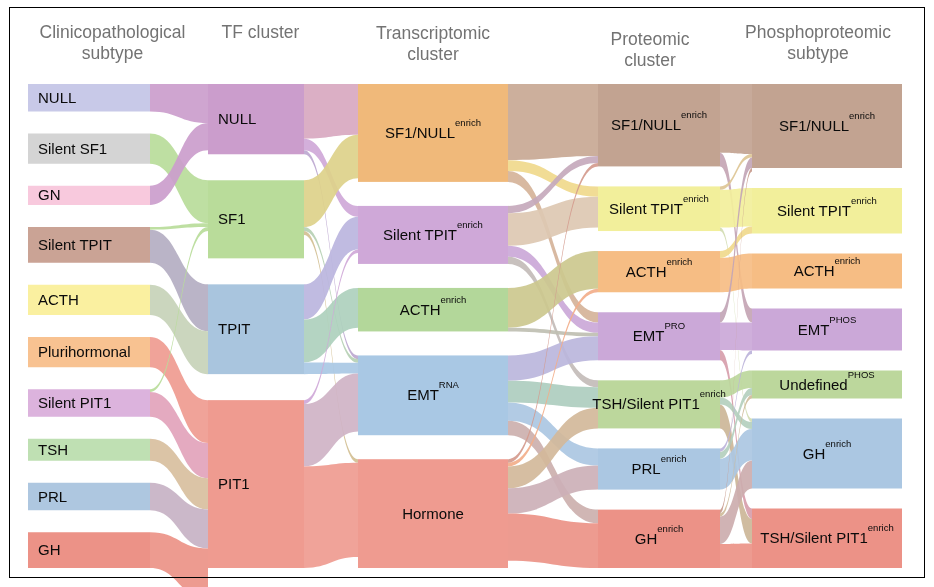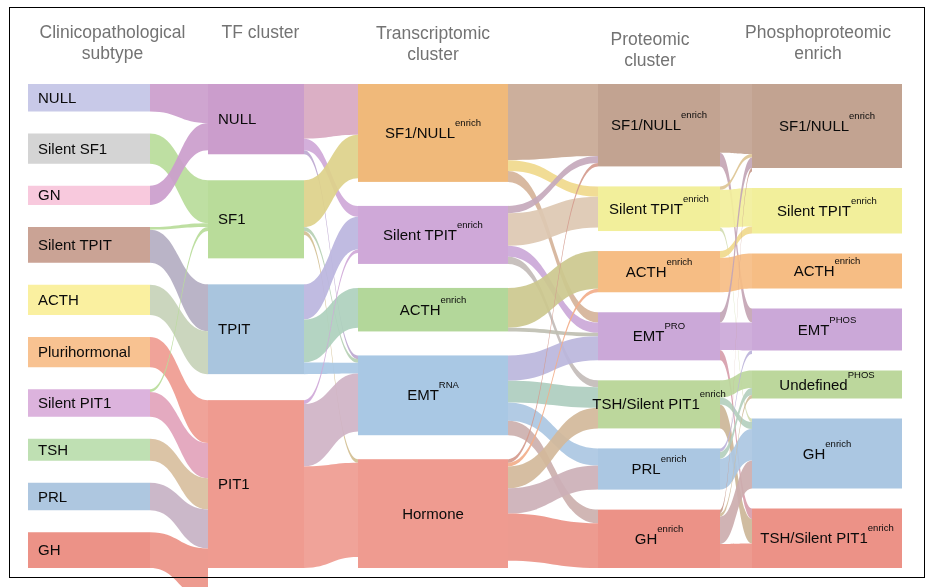--- a/index.html
+++ b/index.html
@@ -244,16 +244,16 @@
     </svg>
   <div id="headers-layer">
       <div class="hdr" style="left: 25px; top: 22px; width: 175px;">Clinicopathological
 subtype</div>
       <div class="hdr" style="left: 198px; top: 22px; width: 125px;">TF cluster</div>
       <div class="hdr" style="left: 338px; top: 23px; width: 190px;">Transcriptomic
 cluster</div>
       <div class="hdr" style="left: 575px; top: 22px; width: 150px; margin-top: 7px;">Proteomic
 cluster</div>
       <div class="hdr" style="left: 718px; top: 22px; width: 200px;">Phosphoproteomic
-enrich</div>
+subtype</div>
     </div>
   <div id="frame"></div>
 </div>
 
 </body></html>

